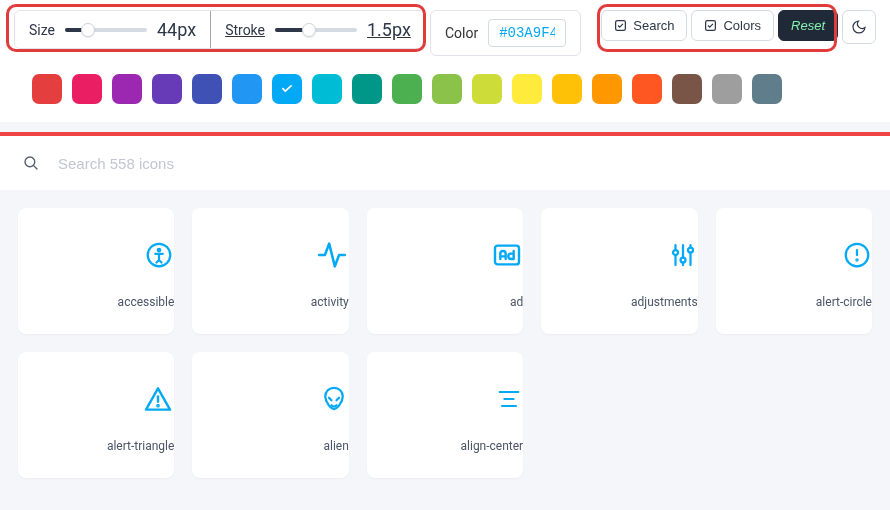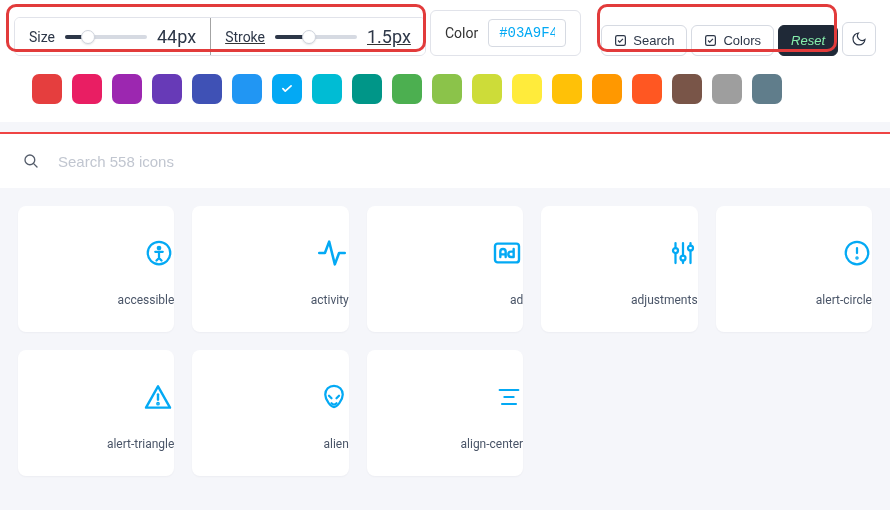--- a/index.html
+++ b/index.html
@@ -1,39 +1,39 @@
 <!DOCTYPE html>
 <html><head>
 <meta charset="utf-8">
 <style>
 * { box-sizing: border-box; margin: 0; padding: 0; }
 body { font-family: -apple-system, BlinkMacSystemFont, "Segoe UI", Roboto, sans-serif; background: #f5f6fa; width: 890px; height: 510px; overflow: hidden; font-size: 14px; color: #333; }
 .top { background: #fff; padding: 10px 14px 18px; }
-.toolbar { display: flex; gap: 4px; align-items: flex-end; flex-wrap: nowrap; }
+.toolbar { display: flex; gap: 4px; align-items: flex-start; flex-wrap: nowrap; }
 .ctrl-group { display: flex; border: 1px solid #e1e3ea; border-radius: 6px; overflow: hidden; }
 .ctrl { display: flex; align-items: center; gap: 10px; padding: 8px 14px; background: #fff; }
 .ctrl + .ctrl { border-left: 1px solid #a3a3a3; text-decoration: underline; }
 .ctrl .lbl { font-size: 14px; color: #2d3748; }
 .ctrl .val { font-size: 18px; color: #2d3748; min-width: 38px; text-align: right; }
 .slider { position: relative; width: 82px; height: 14px; }
 .slider::before { content: ""; position: absolute; left: 0; right: 0; top: 50%; height: 4px; border-radius: 2px; background: #d6dae2; transform: translateY(-50%); }
 .slider .track-fill { position: absolute; left: 0; top: 50%; height: 4px; border-radius: 2px; background: #2d3748; transform: translateY(-50%); }
 .slider .thumb { position: absolute; top: 50%; width: 14px; height: 14px; border-radius: 50%; background: #fff; border: 1px solid #cfd4dd; transform: translate(-50%,-50%); box-shadow: 0 1px 2px rgba(0,0,0,.1); }
 .single-ctrl { display: flex; align-items: center; gap: 10px; border: 1px solid #e1e3ea; border-radius: 6px; padding: 8px 14px; background: #fff; }
 .color-input { border: 1px solid #d6dae2; border-radius: 4px; padding: 5px 10px; font-size: 14px; color: #03A9F4; width: 78px; background: #fff; font-family: Liberation Mono, monospace; }
 .btn { display: inline-flex; align-items: center; gap: 6px; border: 1px solid #d6dae2; border-radius: 6px; padding: 7px 12px; background: #fff; font-size: 13px; color: #2d3748; cursor: pointer; }
 .btn.dark { background: #1f2937; color: #86efac; border-color: #1f2937; font-style: italic; }
 .btn .chk { width: 13px; height: 13px; }
 .icon-btn { border: 1px solid #d6dae2; border-radius: 6px; width: 34px; height: 34px; display: inline-flex; align-items: center; justify-content: center; background: #fff; cursor: pointer; }
 .redbox-a { position: absolute; border: 3px solid #e23b3b; border-radius: 10px; pointer-events: none; }
 .palette { display: flex; gap: 10px; margin-top: 18px; padding: 0 18px; }
 .swatch { width: 30px; height: 30px; border-radius: 7px; position: relative; cursor: pointer; }
 .swatch.sel::after { content: ""; position: absolute; inset: 0; display: flex; align-items: center; justify-content: center; }
 .swatch.sel .check { position: absolute; left: 50%; top: 50%; transform: translate(-50%,-52%); }
-.searchbar { display: flex; align-items: center; gap: 18px; background: #fff; padding: 18px 22px; margin-top: 10px; border-top: 2px solid #ef4444; }
+.searchbar { display: flex; align-items: center; gap: 18px; background: #fff; padding: 18px 22px; margin-top: 10px; border-top: 4px solid #ef4444; }
 .searchbar input { border: none; outline: none; font-size: 15px; color: #aab1bd; flex: 1; }
 .searchbar input::placeholder { color: #c1c6d0; }
 .grid { display: grid; grid-template-columns: repeat(5, 1fr); gap: 18px; padding: 18px; }
 .card { background: #fff; border-radius: 8px; height: 126px; display: flex; flex-direction: column; align-items: flex-end; justify-content: center; gap: 18px; box-shadow: 0 1px 2px rgba(15,23,42,.04); }
 .card .glyph { height: 44px; display: flex; align-items: center; justify-content: center; }
 .card .name { font-size: 12px; color: #4a5568; }
 .card svg { stroke: #03A9F4; stroke-width: 1.8; fill: none; stroke-linecap: round; stroke-linejoin: round; }
 </style>
 </head>
 <body>

